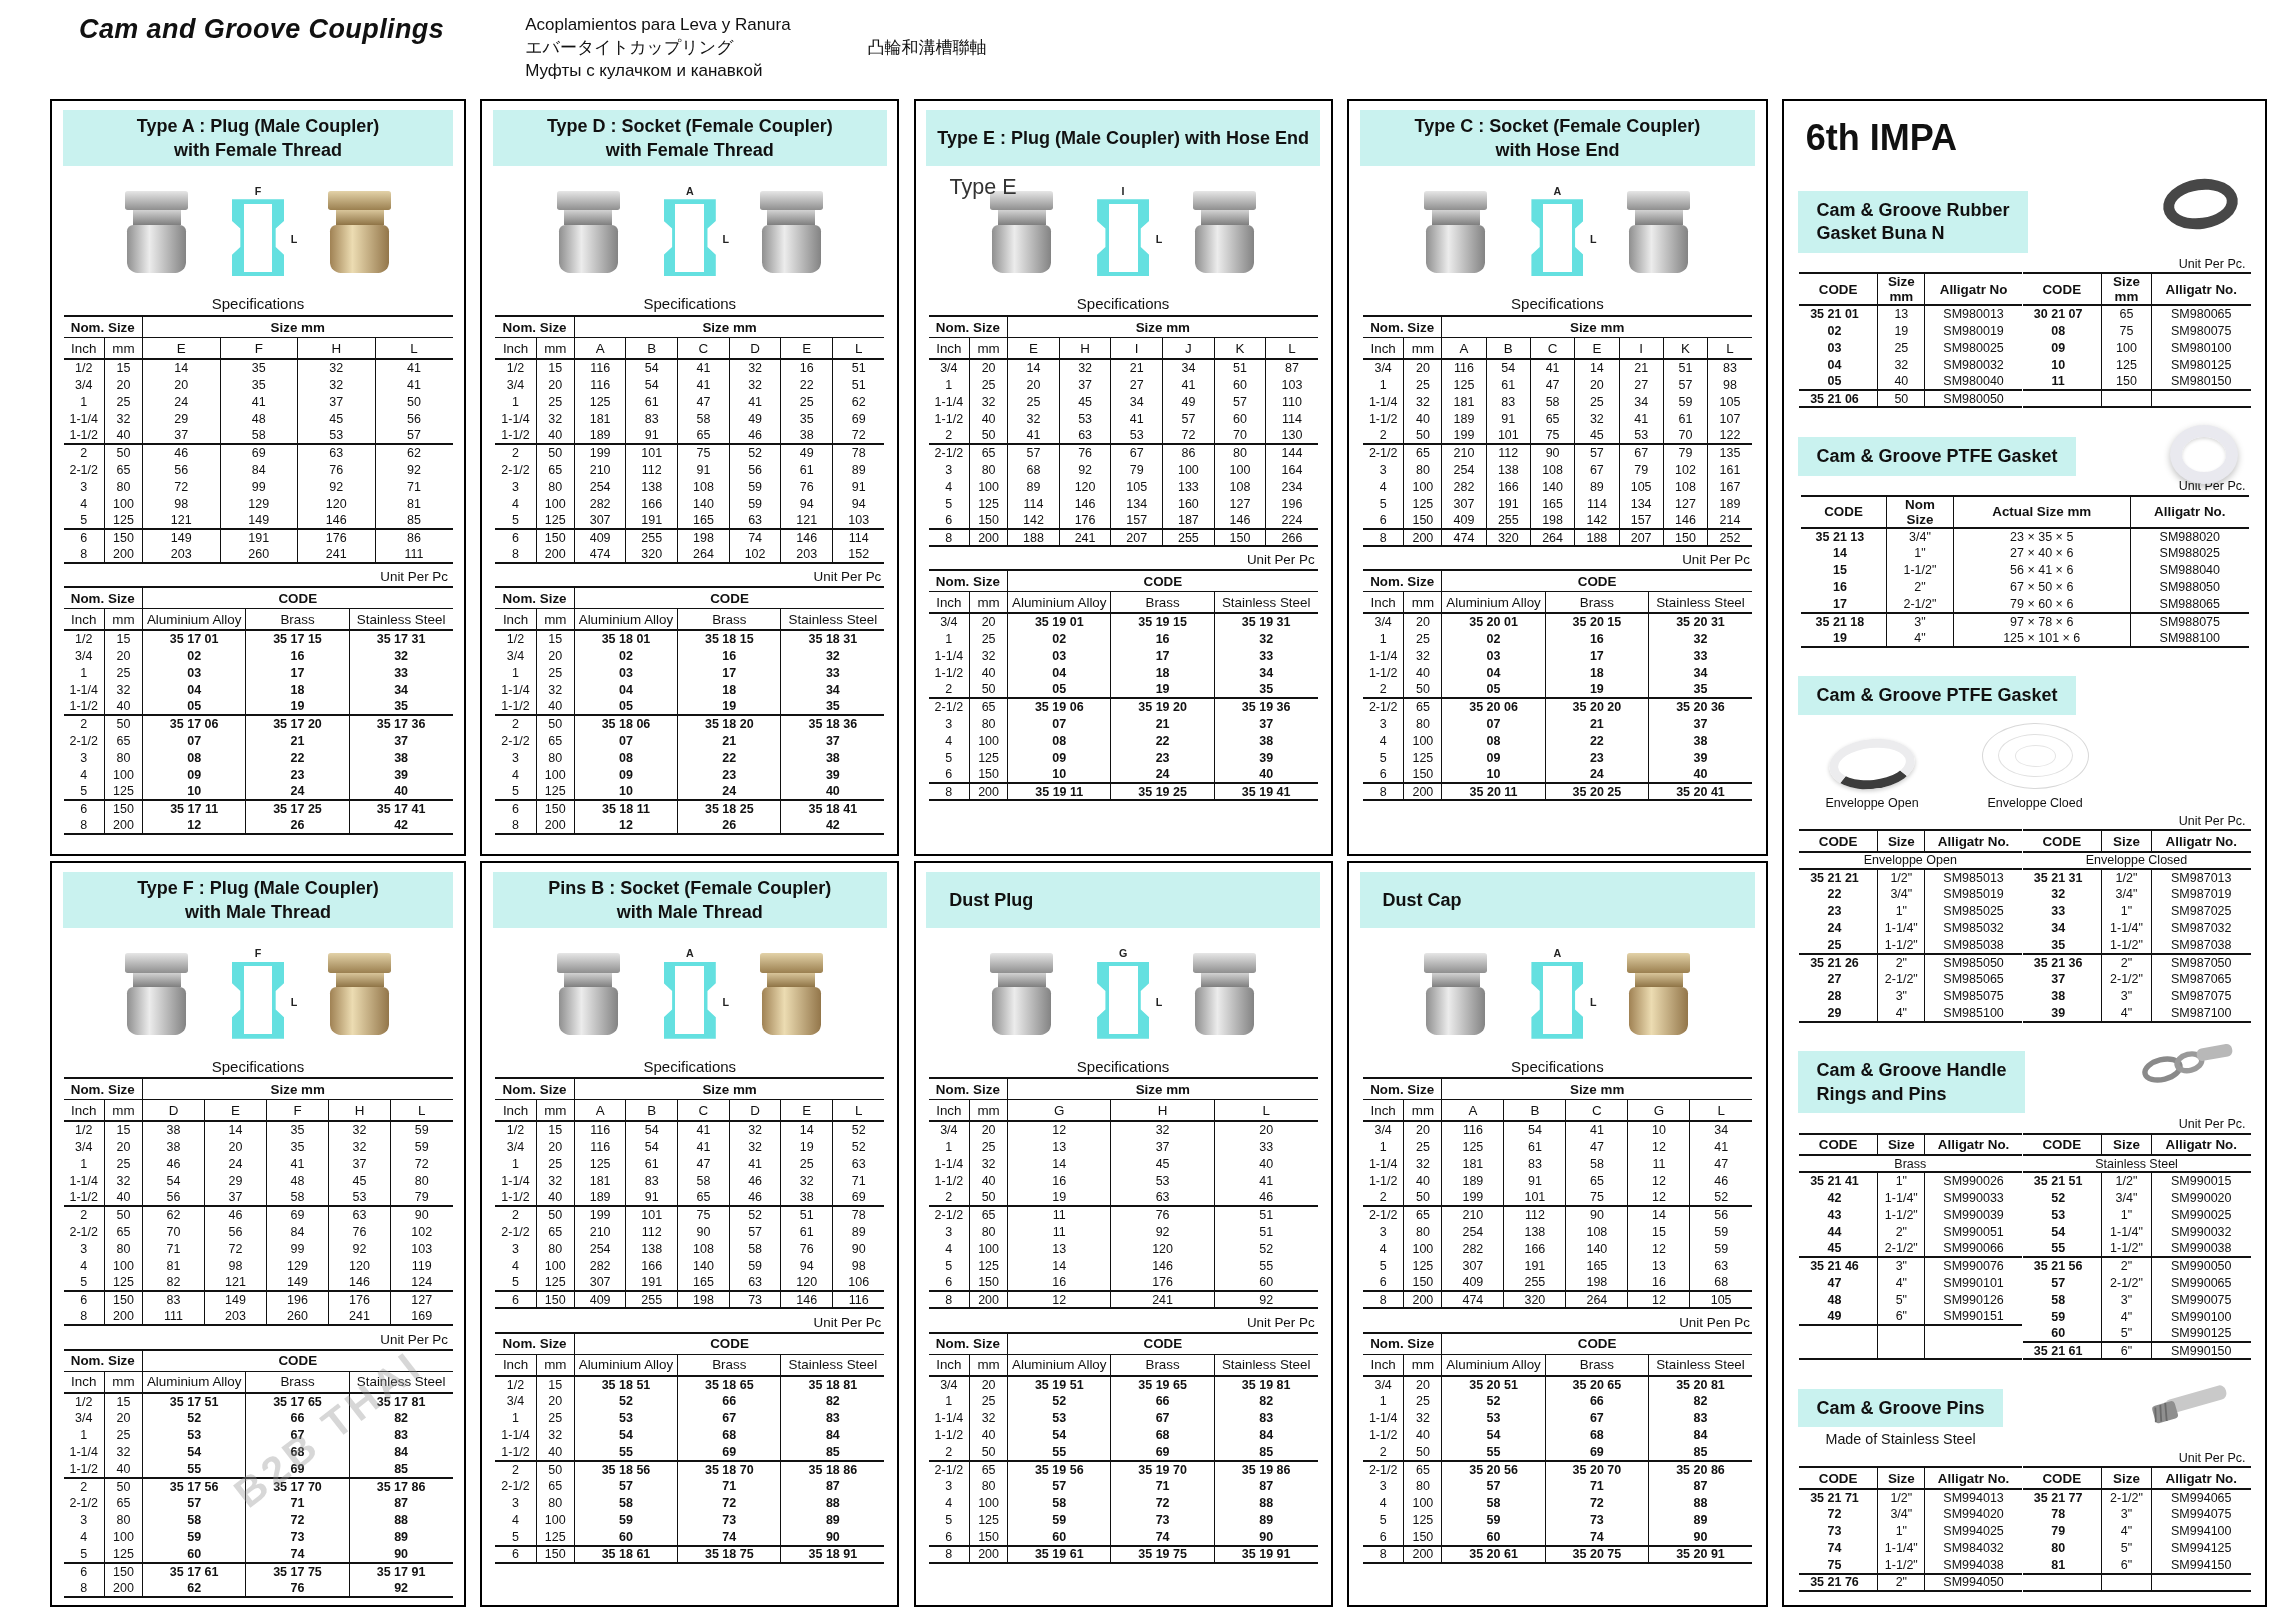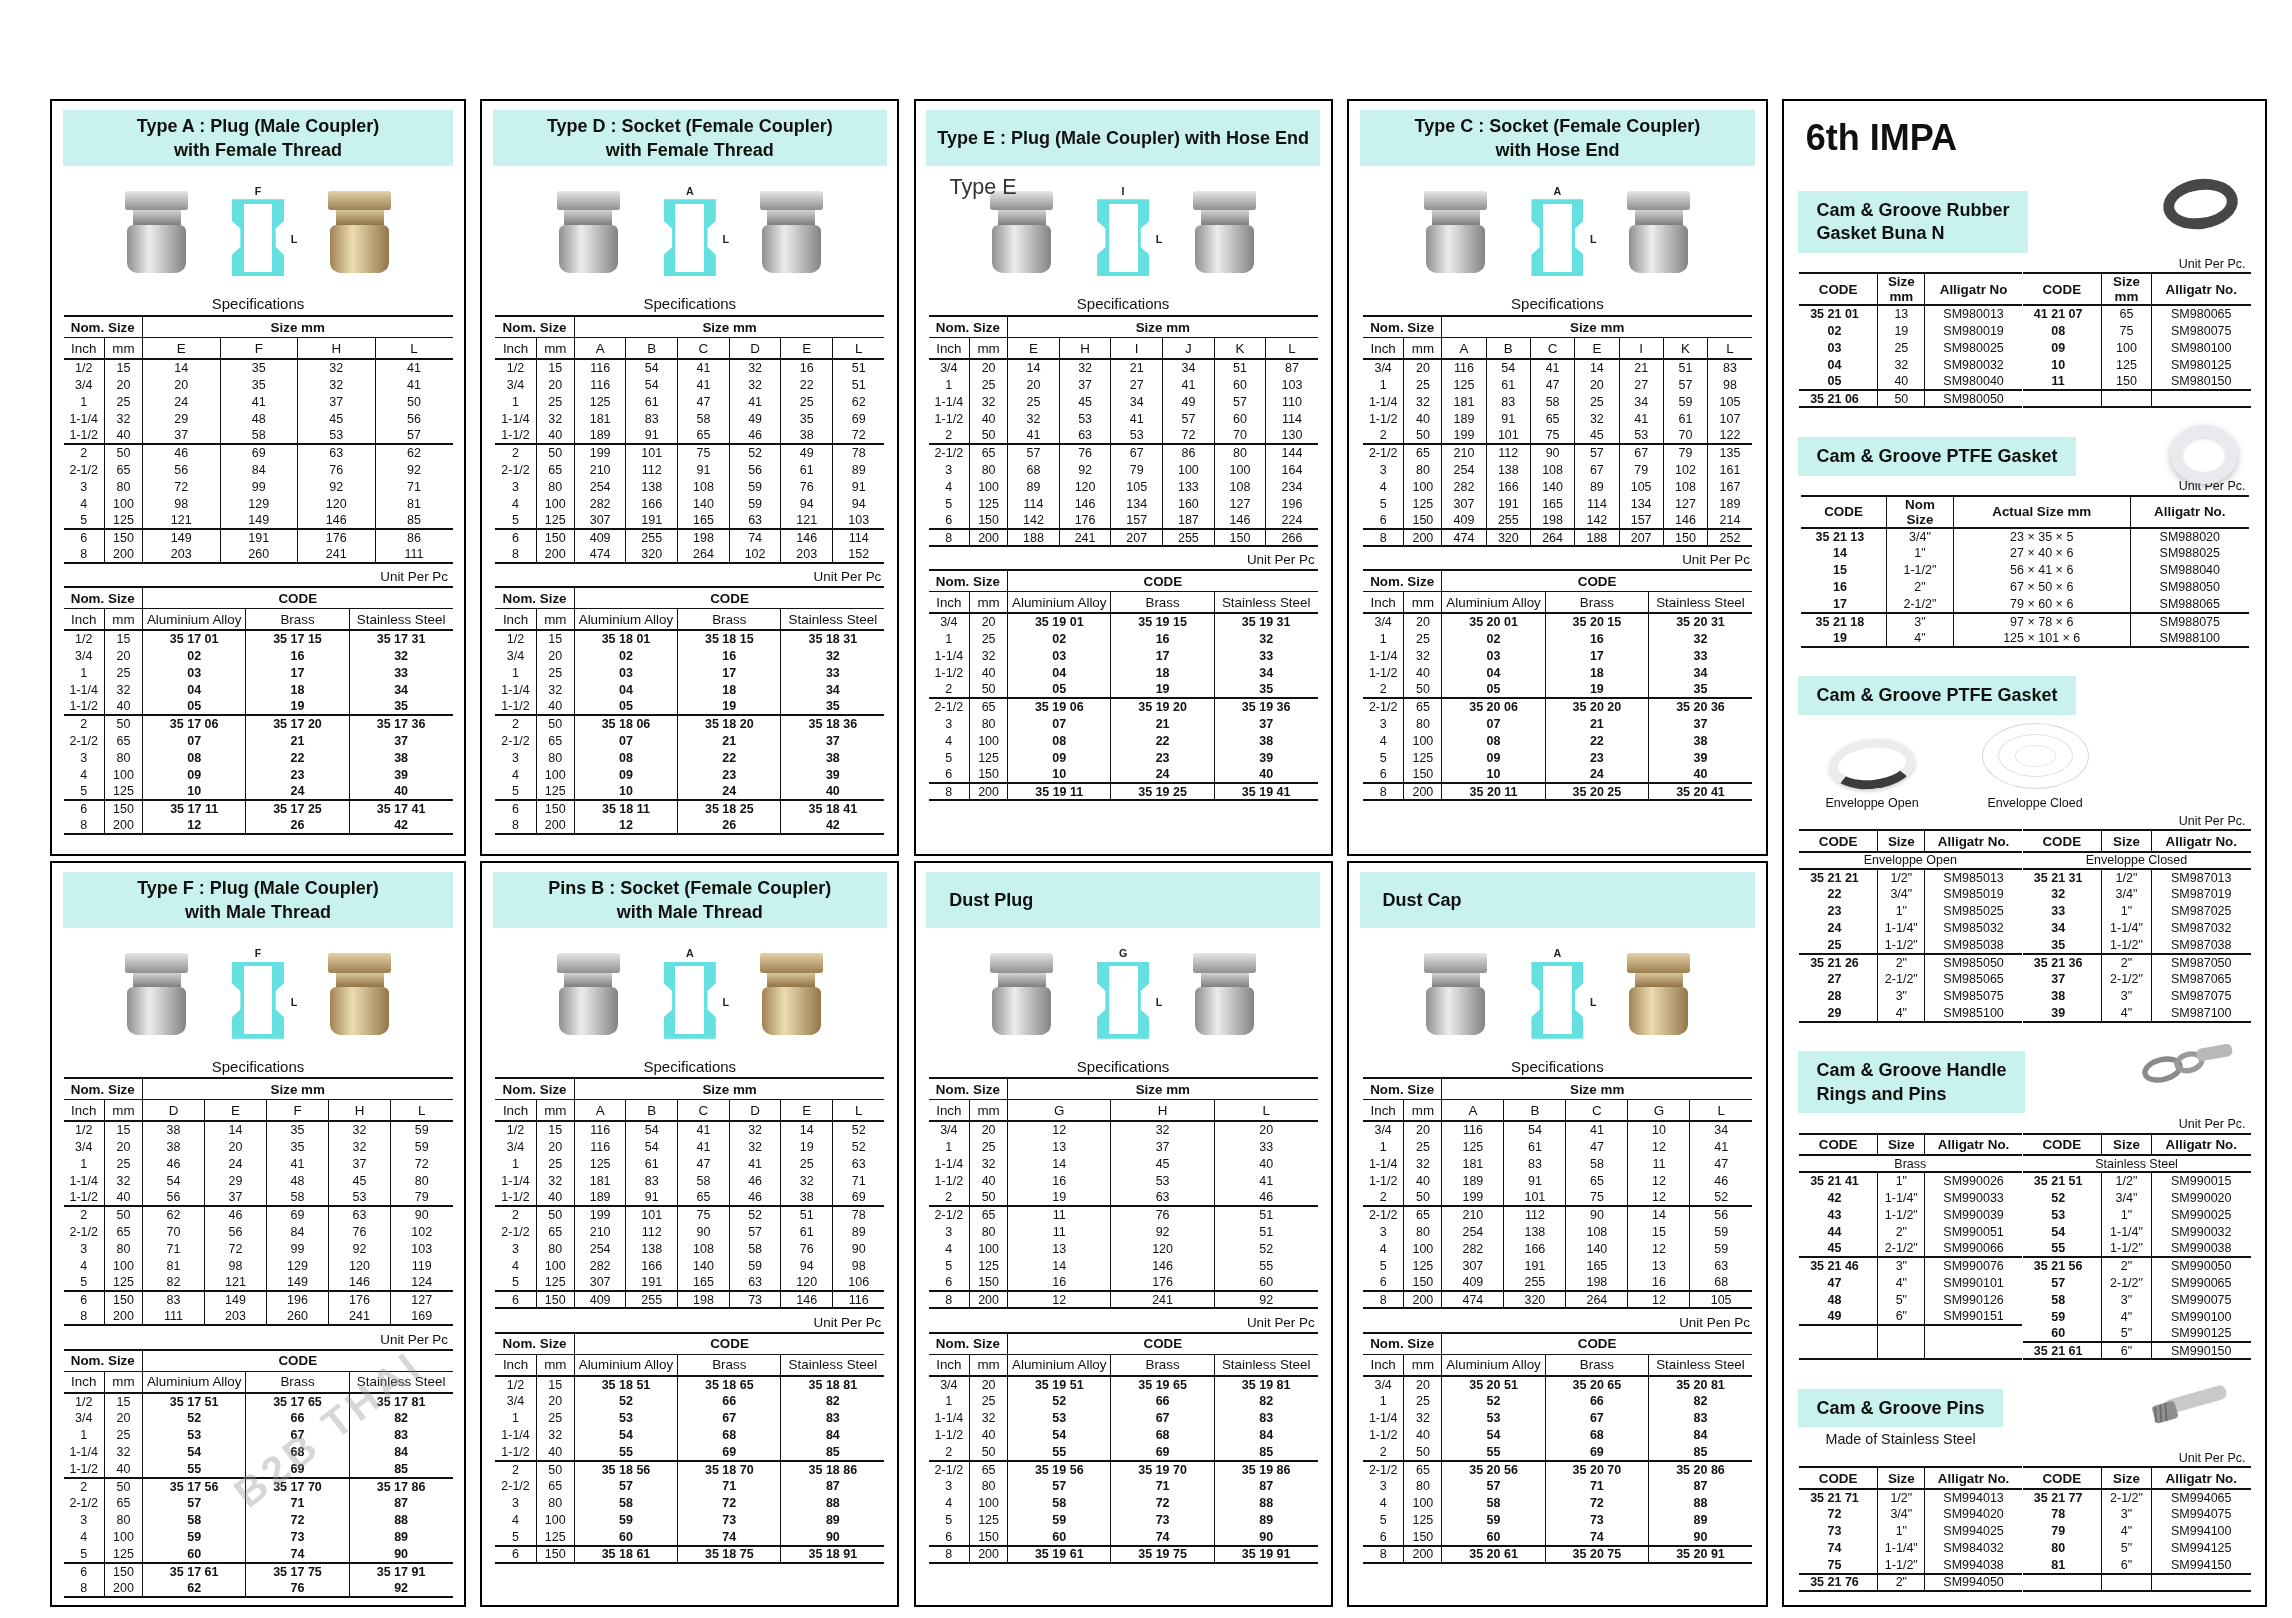--- a/index.html
+++ b/index.html
@@ -89,20 +89,31 @@
                  display:flex; align-items:center; justify-content:center; }
   .ring-closed .c2 { width:75px; height:43px; border:1.8px solid #e0e0e0; border-radius:50%;
                      display:flex; align-items:center; justify-content:center; }
   .ring-closed .c3 { width:41px; height:21.5px; border:1.8px solid #e4e4e4; border-radius:50%; }
 </style>
 </head>
 <body>
 
 <div class="page">
 
+  <div class="hdr">
+    <div class="hdr-title">Cam and Groove Couplings</div>
+    <div class="hdr-sub">
+      <div>Acoplamientos para Leva y Ranura</div>
+      <div class="row2">
+        <span>エバータイトカップリング</span>
+        <span>凸輪和溝槽聯軸</span>
+      </div>
+      <div>Муфты с кулачком и канавкой</div>
+    </div>
+  </div>
 
   <div class="main">
 
     <section class="panel" style="grid-area: 1 / 1;">
     <div class="banner">
       <div class="t1">Type A : Plug (Male Coupler)</div>
       <div class="t2">with Female Thread</div>
     </div>
     <div class="ill">
 
@@ -2348,21 +2359,21 @@
               <thead>
                 <tr>
                   <th>CODE</th>
                   <th>Size
 mm</th>
                   <th>Alligatr No.</th>
                 </tr>
               </thead>
               <tbody>
                 <tr>
-                  <td class="codecell">41 21 07</td>
+                  <td class="codecell">30 21 07</td>
                   <td>65</td>
                   <td class="alligcell">SM980065</td>
                 </tr>
                 <tr>
                   <td class="codecell">08</td>
                   <td>75</td>
                   <td class="alligcell">SM980075</td>
                 </tr>
                 <tr>
                   <td class="codecell">09</td>

